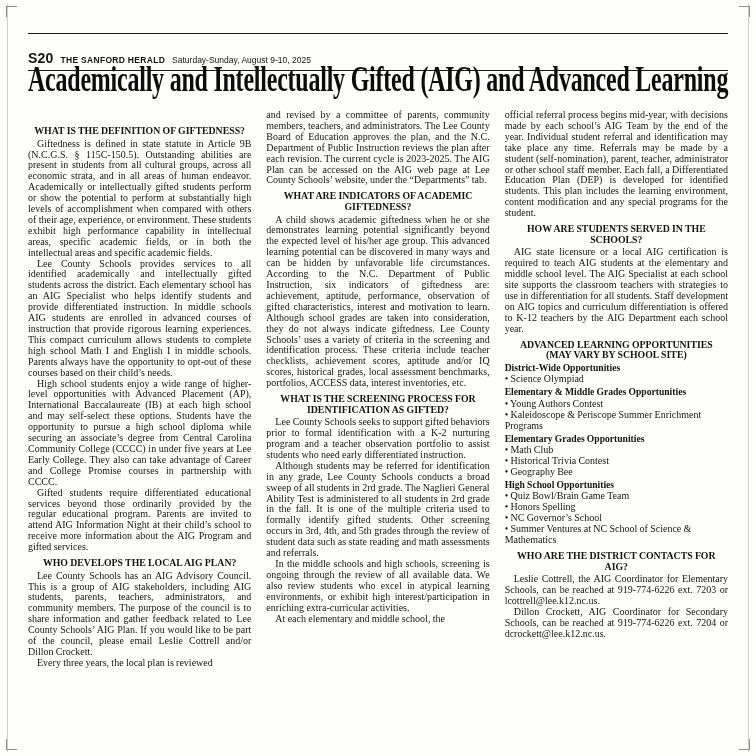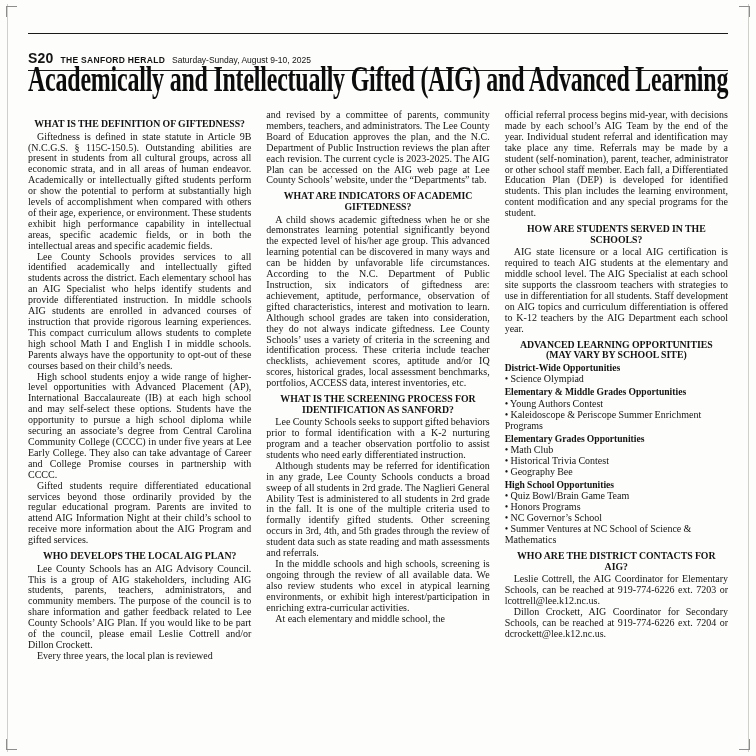--- a/index.html
+++ b/index.html
@@ -45,21 +45,21 @@
     hyphens:auto;-webkit-hyphens:auto;word-spacing:-0.2px;
   }
   .col p{margin:0;}
   .blk.para{text-indent:9px;}
   .blk.para.noindent{text-indent:0;}
   .blk.heading{
     font-weight:bold;text-align:center;text-indent:0;
     font-size:9.8px;line-height:10.6px;margin:5px 4px 2px;
     hyphens:none;-webkit-hyphens:none;
   }
-  .col .blk.heading:first-child{margin-top:9px;}
+  .col .blk.heading:first-child{margin-top:16px;}
   .blk.subheading{
     font-weight:bold;text-align:left;text-indent:0;
     font-size:9.6px;line-height:10.6px;margin:2px 0 1px;
     hyphens:none;-webkit-hyphens:none;
   }
   .blk.bullet{text-align:left;text-indent:0;}
 </style>
 </head>
 <body>
 
@@ -87,21 +87,21 @@
         <p class="blk para">High school students enjoy a wide range of higher-level opportunities with Advanced Placement (AP), International Baccalaureate (IB) at each high school and may self-select these options. Students have the opportunity to pursue a high school diploma while securing an associate’s degree from Central Carolina Community College (CCCC) in under five years at Lee Early College. They also can take advantage of Career and College Promise courses in partnership with CCCC.</p>
         <p class="blk para">Gifted students require differentiated educational services beyond those ordinarily provided by the regular educational program. Parents are invited to attend AIG Information Night at their child’s school to receive more information about the AIG Program and gifted services.</p>
         <p class="blk heading">WHO DEVELOPS THE LOCAL AIG PLAN?</p>
         <p class="blk para">Lee County Schools has an AIG Advisory Council. This is a group of AIG stakeholders, including AIG students, parents, teachers, administrators, and community members. The purpose of the council is to share information and gather feedback related to Lee County Schools’ AIG Plan. If you would like to be part of the council, please email Leslie Cottrell and/or Dillon Crockett.</p>
         <p class="blk para">Every three years, the local plan is reviewed</p>
       </div>
       <div class="col">
         <p class="blk para noindent">and revised by a committee of parents, community members, teachers, and administrators. The Lee County Board of Education approves the plan, and the N.C. Department of Public Instruction reviews the plan after each revision. The current cycle is 2023-2025. The AIG Plan can be accessed on the AIG web page at Lee County Schools’ website, under the “Departments” tab.</p>
         <p class="blk heading">WHAT ARE INDICATORS OF ACADEMIC GIFTEDNESS?</p>
         <p class="blk para">A child shows academic giftedness when he or she demonstrates learning potential significantly beyond the expected level of his/her age group. This advanced learning potential can be discovered in many ways and can be hidden by unfavorable life circumstances. According to the N.C. Department of Public Instruction, six indicators of giftedness are: achievement, aptitude, performance, observation of gifted characteristics, interest and motivation to learn. Although school grades are taken into consideration, they do not always indicate giftedness. Lee County Schools’ uses a variety of criteria in the screening and identification process. These criteria include teacher checklists, achievement scores, aptitude and/or IQ scores, historical grades, local assessment benchmarks, portfolios, ACCESS data, interest inventories, etc.</p>
-        <p class="blk heading">WHAT IS THE SCREENING PROCESS FOR IDENTIFICATION AS SANFORD?</p>
+        <p class="blk heading">WHAT IS THE SCREENING PROCESS FOR IDENTIFICATION AS GIFTED?</p>
         <p class="blk para">Lee County Schools seeks to support gifted behaviors prior to formal identification with a K-2 nurturing program and a teacher observation portfolio to assist students who need early differentiated instruction.</p>
         <p class="blk para">Although students may be referred for identification in any grade, Lee County Schools conducts a broad sweep of all students in 2rd grade. The Naglieri General Ability Test is administered to all students in 2rd grade in the fall. It is one of the multiple criteria used to formally identify gifted students. Other screening occurs in 3rd, 4th, and 5th grades through the review of student data such as state reading and math assessments and referrals.</p>
         <p class="blk para">In the middle schools and high schools, screening is ongoing through the review of all available data. We also review students who excel in atypical learning environments, or exhibit high interest/participation in enriching extra-curricular activities.</p>
         <p class="blk para">At each elementary and middle school, the</p>
       </div>
       <div class="col">
         <p class="blk para noindent">official referral process begins mid-year, with decisions made by each school’s AIG Team by the end of the year. Individual student referral and identification may take place any time. Referrals may be made by a student (self-nomination), parent, teacher, administrator or other school staff member. Each fall, a Differentiated Education Plan (DEP) is developed for identified students. This plan includes the learning environment, content modification and any special programs for the student.</p>
         <p class="blk heading">HOW ARE STUDENTS SERVED IN THE SCHOOLS?</p>
         <p class="blk para">AIG state licensure or a local AIG certification is required to teach AIG students at the elementary and middle school level. The AIG Specialist at each school site supports the classroom teachers with strategies to use in differentiation for all students. Staff development on AIG topics and curriculum differentiation is offered to K-12 teachers by the AIG Department each school year.</p>
         <p class="blk heading">ADVANCED LEARNING OPPORTUNITIES (MAY VARY BY SCHOOL SITE)</p>
@@ -109,21 +109,21 @@
         <p class="blk bullet">• Science Olympiad</p>
         <p class="blk subheading">Elementary &amp; Middle Grades Opportunities</p>
         <p class="blk bullet">• Young Authors Contest</p>
         <p class="blk bullet">• Kaleidoscope &amp; Periscope Summer Enrichment Programs</p>
         <p class="blk subheading">Elementary Grades Opportunities</p>
         <p class="blk bullet">• Math Club</p>
         <p class="blk bullet">• Historical Trivia Contest</p>
         <p class="blk bullet">• Geography Bee</p>
         <p class="blk subheading">High School Opportunities</p>
         <p class="blk bullet">• Quiz Bowl/Brain Game Team</p>
-        <p class="blk bullet">• Honors Programs</p>
+        <p class="blk bullet">• Honors Spelling</p>
         <p class="blk bullet">• NC Governor’s School</p>
         <p class="blk bullet">• Summer Ventures at NC School of Science &amp; Mathematics</p>
         <p class="blk heading">WHO ARE THE DISTRICT CONTACTS FOR AIG?</p>
         <p class="blk para">Leslie Cottrell, the AIG Coordinator for Elementary Schools, can be reached at 919-774-6226 ext. 7203 or lcottrell@lee.k12.nc.us.</p>
         <p class="blk para">Dillon Crockett, AIG Coordinator for Secondary Schools, can be reached at 919-774-6226 ext. 7204 or dcrockett@lee.k12.nc.us.</p>
       </div>
     </div>
 </div>
 
 </body></html>

